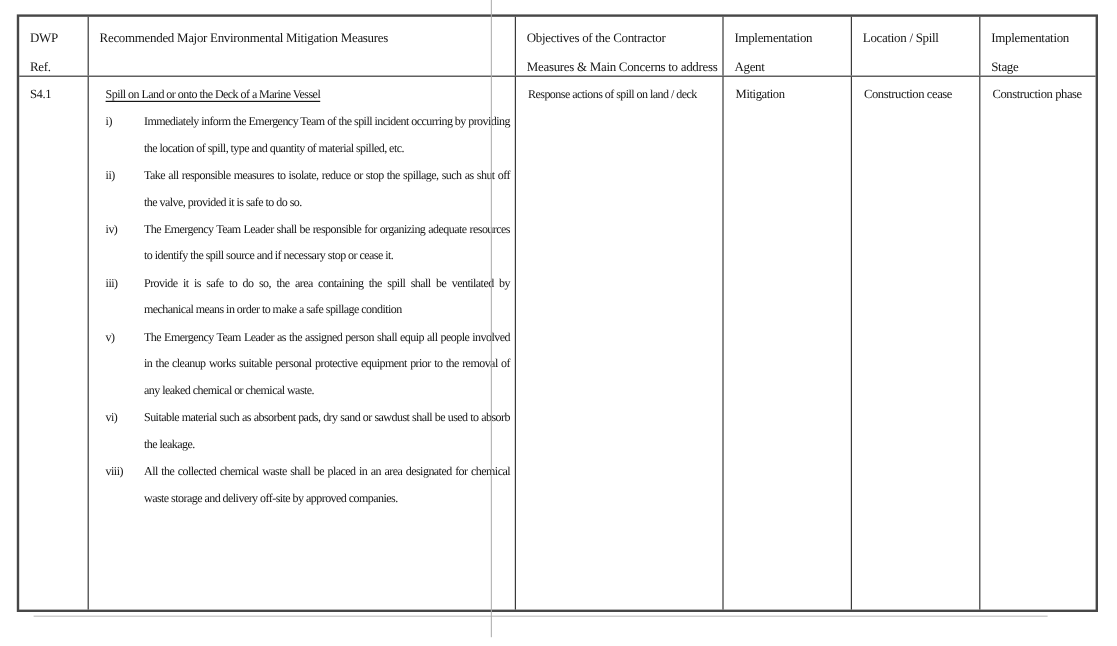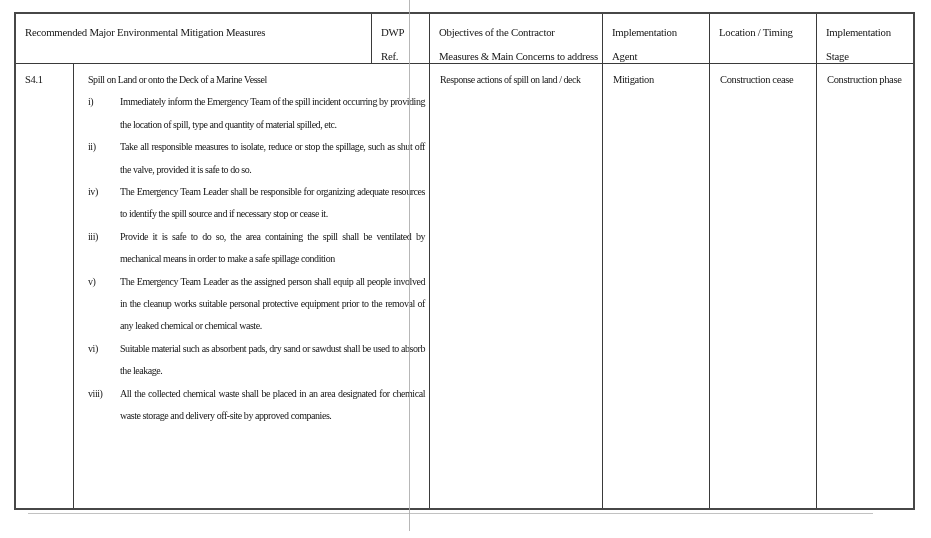--- a/index.html
+++ b/index.html
@@ -63,21 +63,21 @@
     font-size:10.5px;letter-spacing:-0.35px;line-height:22px;
   }
   .body .c-ref{padding-left:9px;}
   .body .c-objectives .val{white-space:nowrap;font-size:10px;letter-spacing:-0.45px;}
   .body .c-agent .val,.body .c-location .val,.body .c-stage .val{white-space:nowrap;}
   
   .body .c-measures{
     padding:5px 3px 0 14px;
     font-size:10px;letter-spacing:-0.45px;line-height:22.4px;
   }
-  .m-title{text-underline-offset:2px;}
+  .m-title{text-decoration:underline;text-underline-offset:2px;}
   .m-intro{}
   .step{display:flex;}
   .step-num{width:32px;flex-shrink:0;}
   .step-text{flex:1;text-align:justify;padding-right:1px;}
 </style>
 </head>
 <body>
 
 <div class="page">
 
@@ -85,37 +85,37 @@
   <div class="bottom-shadow"></div>
   <div class="speck s1"></div>
   <div class="speck s2"></div>
   <div class="speck s3"></div>
   <div class="speck s4"></div>
   <div class="speck s5"></div>
 
   <div class="doc-table">
 
     <div class="t-row header">
-      <div class="cell c-measures">
-        <div class="hline">Recommended Major Environmental Mitigation Measures</div>
-      </div>
       <div class="cell c-ref">
         <div class="hline">DWP</div>
         <div class="hline">Ref.</div>
+      </div>
+      <div class="cell c-measures">
+        <div class="hline">Recommended Major Environmental Mitigation Measures</div>
       </div>
       <div class="cell c-objectives">
         <div class="hline">Objectives of the Contractor</div>
         <div class="hline">Measures &amp; Main Concerns to address</div>
       </div>
       <div class="cell c-agent">
         <div class="hline">Implementation</div>
         <div class="hline">Agent</div>
       </div>
       <div class="cell c-location">
-        <div class="hline">Location / Timing</div>
+        <div class="hline">Location / Spill</div>
       </div>
       <div class="cell c-stage">
         <div class="hline">Implementation</div>
         <div class="hline">Stage</div>
       </div>
     </div>
 
     <div class="t-row body">
       <div class="cell c-ref">
         <div class="val">S4.1</div>

